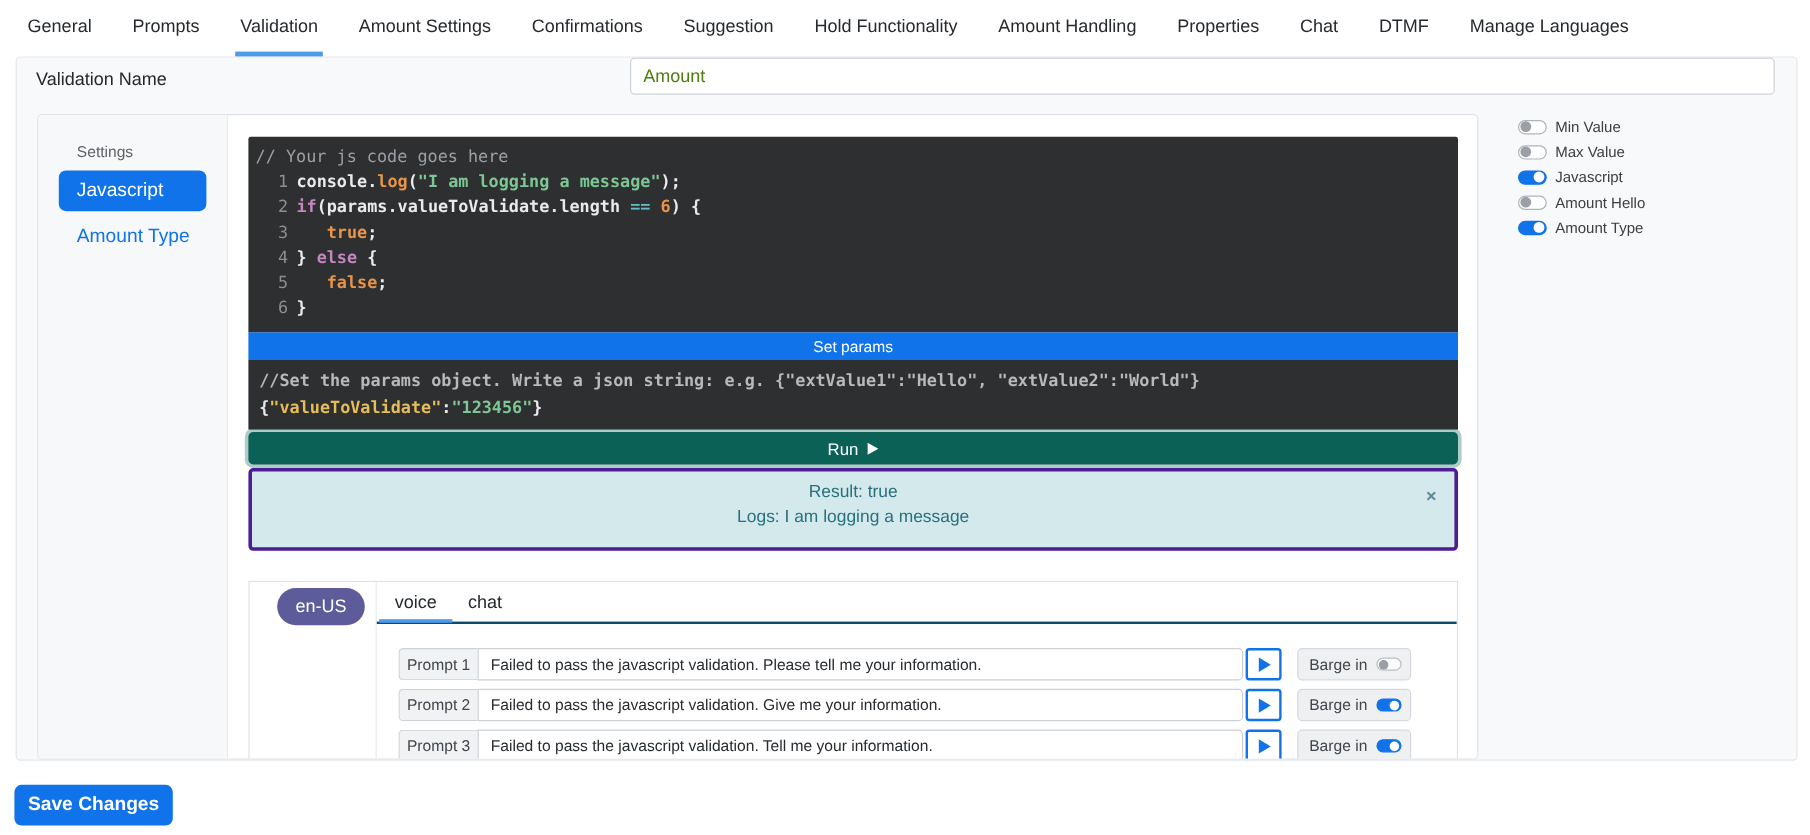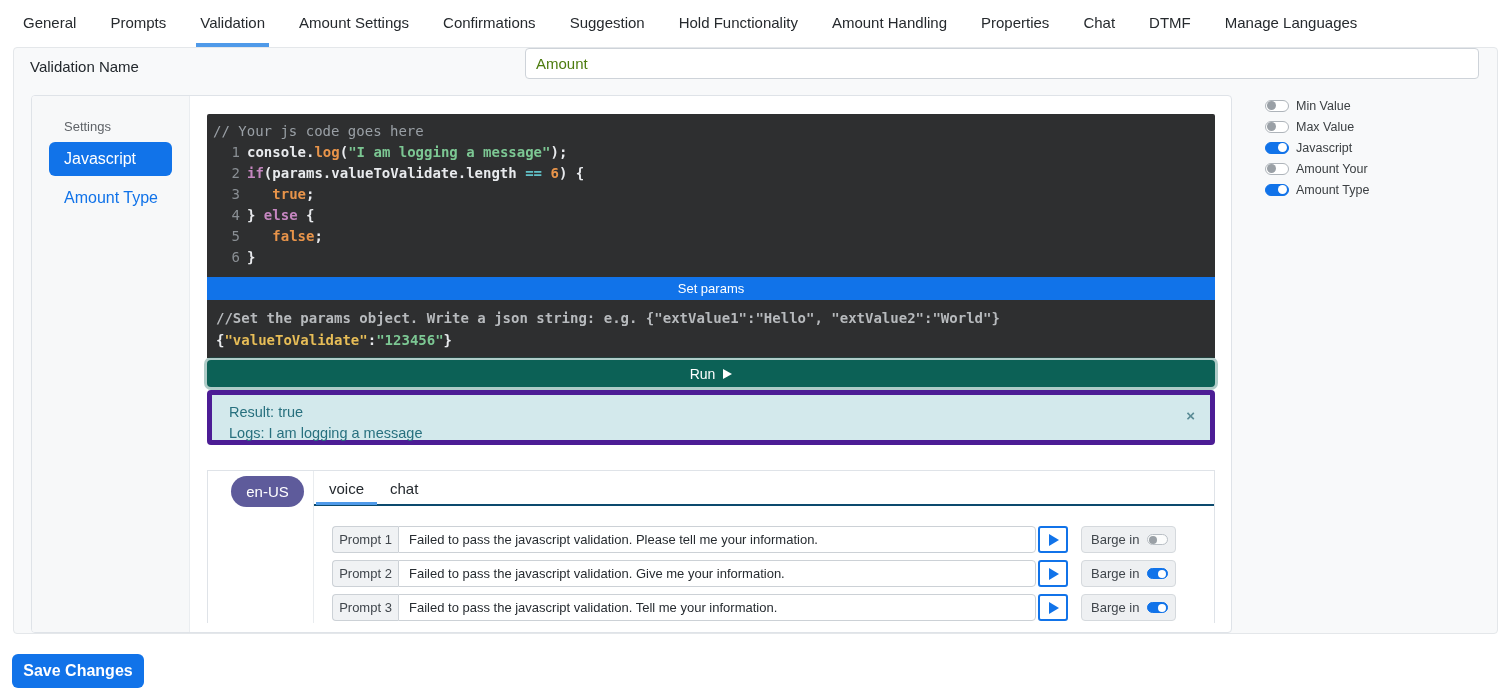--- a/index.html
+++ b/index.html
@@ -95,24 +95,25 @@
     color: #fff; font-family: "Liberation Sans", sans-serif; font-size: 14px;
     cursor: pointer; position: relative;
   }
   .run-triangle {
     width: 0; height: 0;
     border-left: 9px solid #fff;
     border-top: 5.5px solid transparent;
     border-bottom: 5.5px solid transparent;
   }
   .result-alert {
-    margin-top: 3px; height: 55px;
-    background: #d3e9ec; border: 5px solid #4c1d95; border-radius: 4px;
+    margin-top: 3px; height: 69px;
+    background: #d3e9ec; border: 3px solid #4c1d95; border-radius: 4px;
     padding: 7px 17px 0; font-size: 14.5px; line-height: 21px; color: #27707e;
     position: relative;
+    text-align: center;
   }
   .alert-close {
     position: absolute; right: 15px; top: 13px;
     font-size: 15px; font-weight: bold; color: #5b8c96; cursor: pointer;
     line-height: 15px;
   }
   
   .prompts-panel {
     margin-top: 25px; height: 153px;
     border: 1px solid #dfe3e8; border-bottom: none;
@@ -340,21 +341,21 @@
       <div class="sw-row">
         <span class="sw big" data-on="true">
             <span class="knob"></span>
           </span>
         <span>Javascript</span>
       </div>
       <div class="sw-row">
         <span class="sw big" data-on="false">
             <span class="knob"></span>
           </span>
-        <span>Amount Your</span>
+        <span>Amount Hello</span>
       </div>
       <div class="sw-row">
         <span class="sw big" data-on="true">
             <span class="knob"></span>
           </span>
         <span>Amount Type</span>
       </div>
     </div>
   </div>
 </div>

